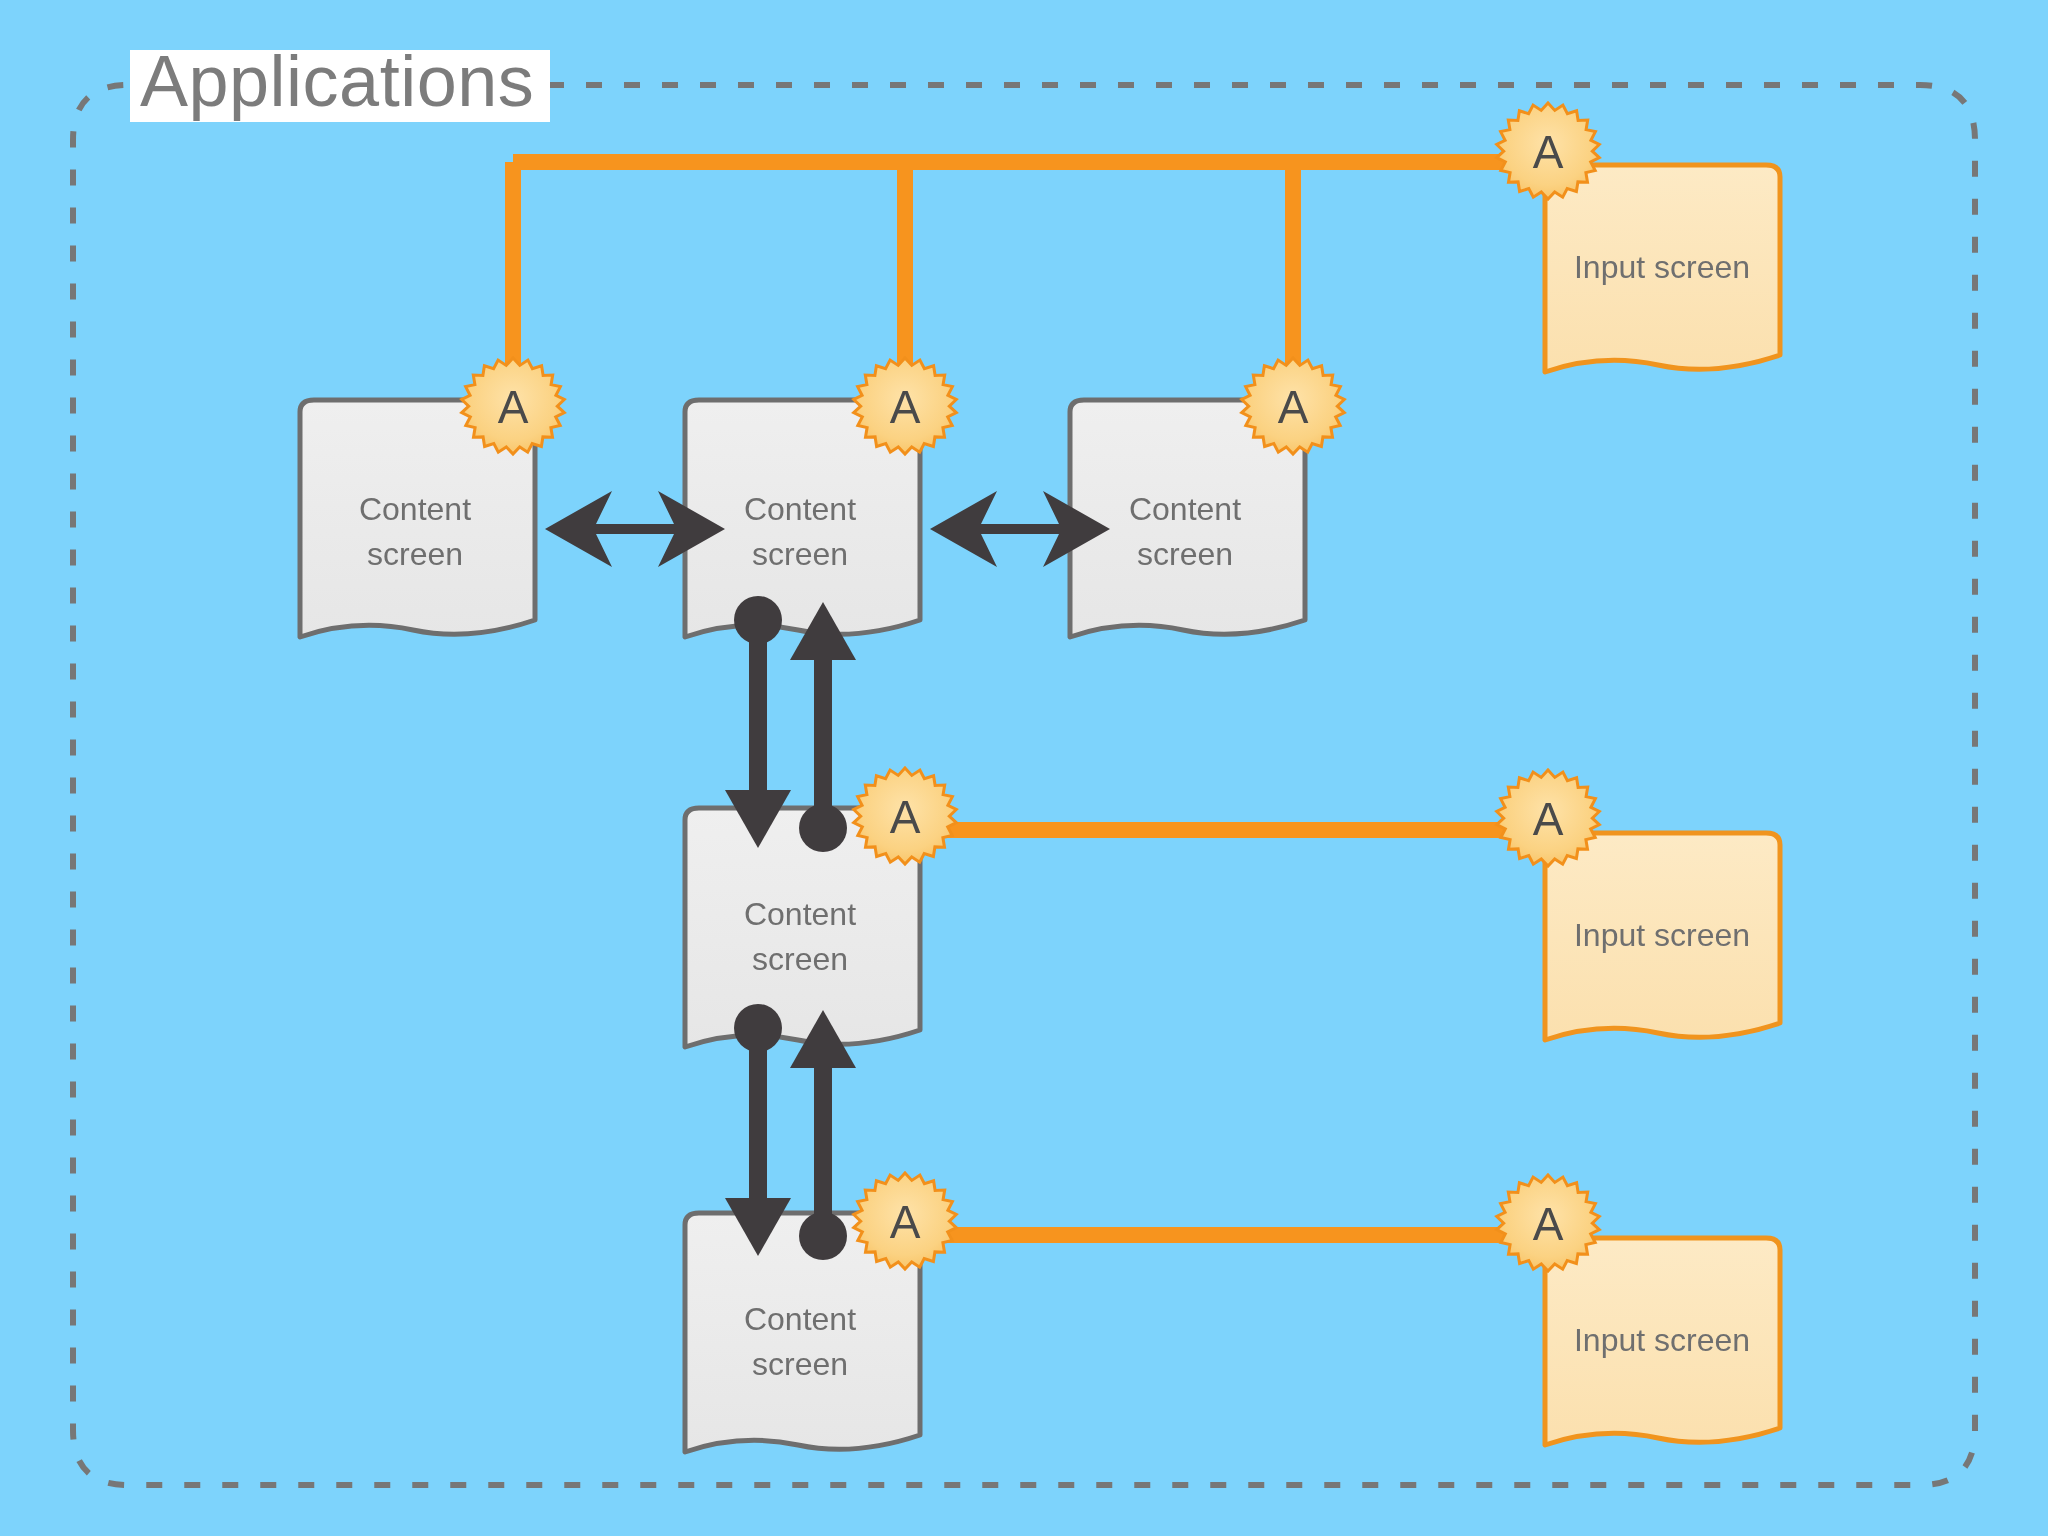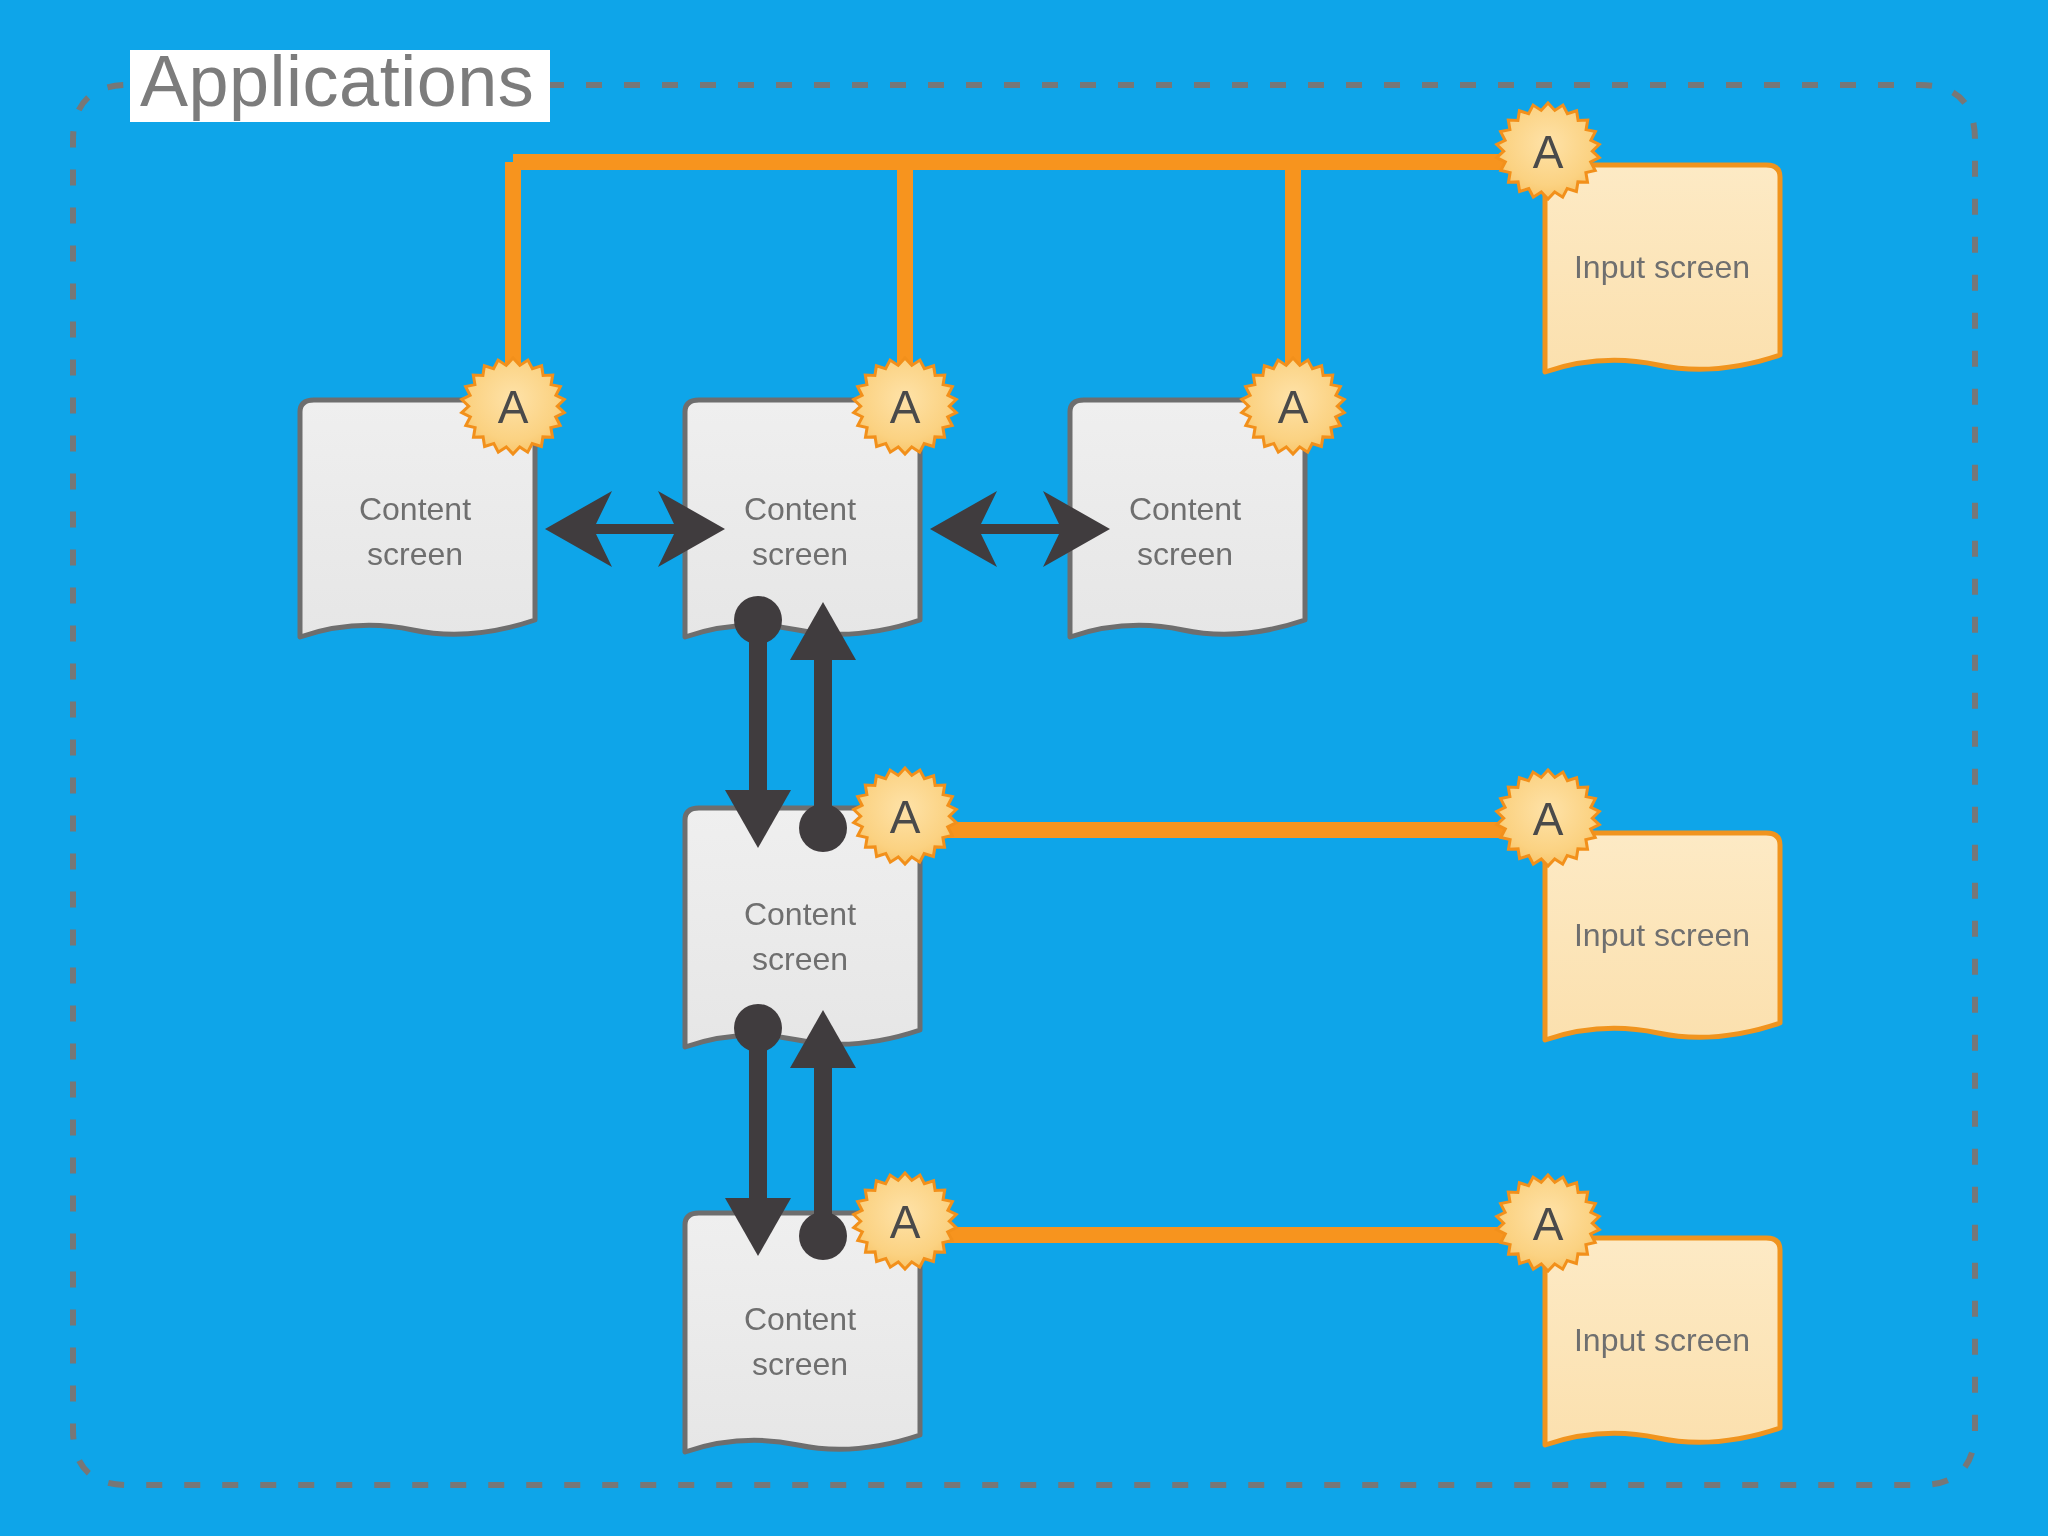--- a/index.html
+++ b/index.html
@@ -10,21 +10,21 @@
   body {
     width: 2048px;
     height: 1536px;
     overflow: hidden;
     font-family: "Liberation Sans", sans-serif;
   }
   #stage {
     position: relative;
     width: 2048px;
     height: 1536px;
-    background: #0ea5e9;
+    background: #7dd3fc;
   }
   #diagram {
     position: absolute;
     left: 0;
     top: 0;
     width: 2048px;
     height: 1536px;
   }
   .group-title {
     font-family: "Liberation Sans", sans-serif;

